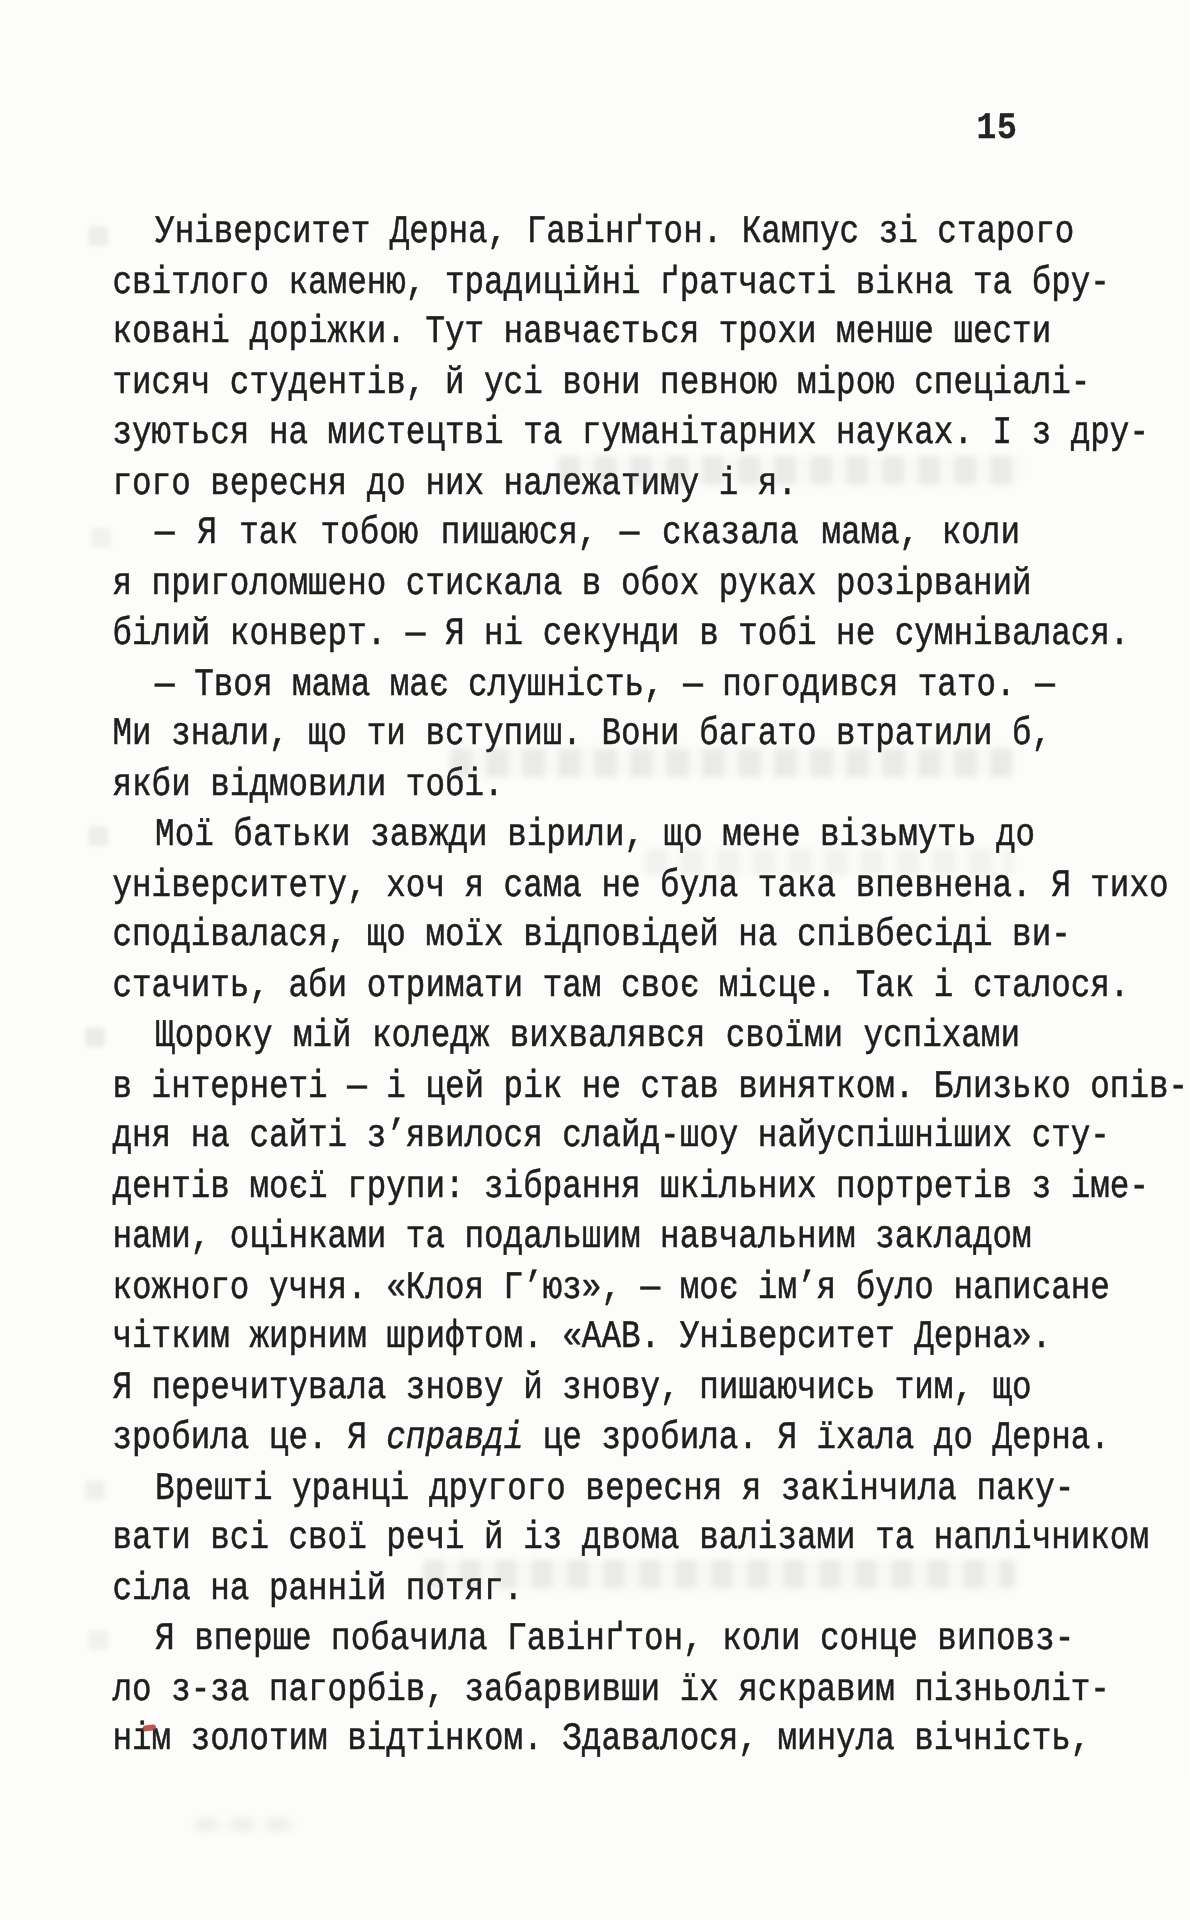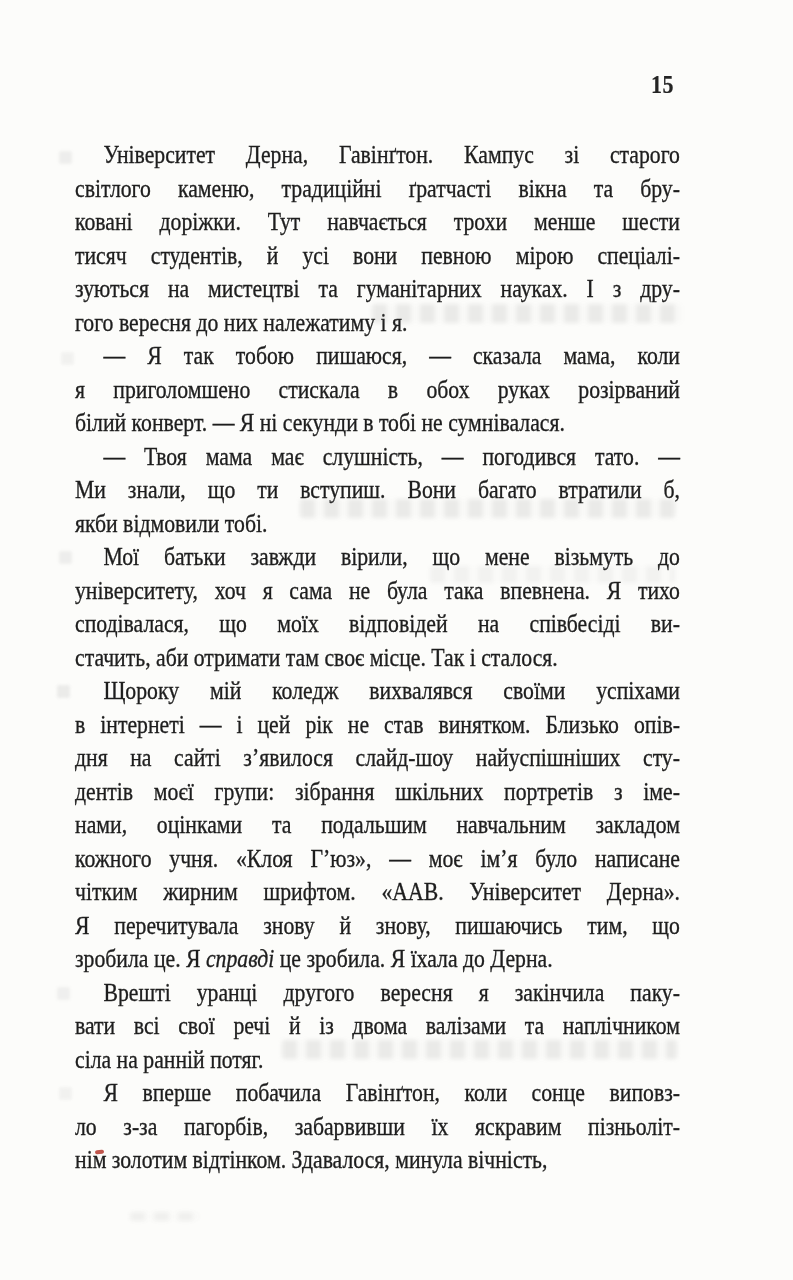--- a/index.html
+++ b/index.html
@@ -8,21 +8,21 @@
     width: 793px;
     height: 1280px;
     overflow: hidden;
     background: #ffffff;
   }
   .page {
     position: relative;
     width: 793px;
     height: 1280px;
     background: #fcfcfa;
-    font-family: Liberation Serif, serif;
+    font-family: Liberation Mono, monospace;
   }
   .page-number {
     position: absolute;
     top: 71px;
     left: 651px;
     font-size: 25px;
     font-weight: 700;
     letter-spacing: 0.5px;
     color: #242424;
     transform: scaleX(0.88);

